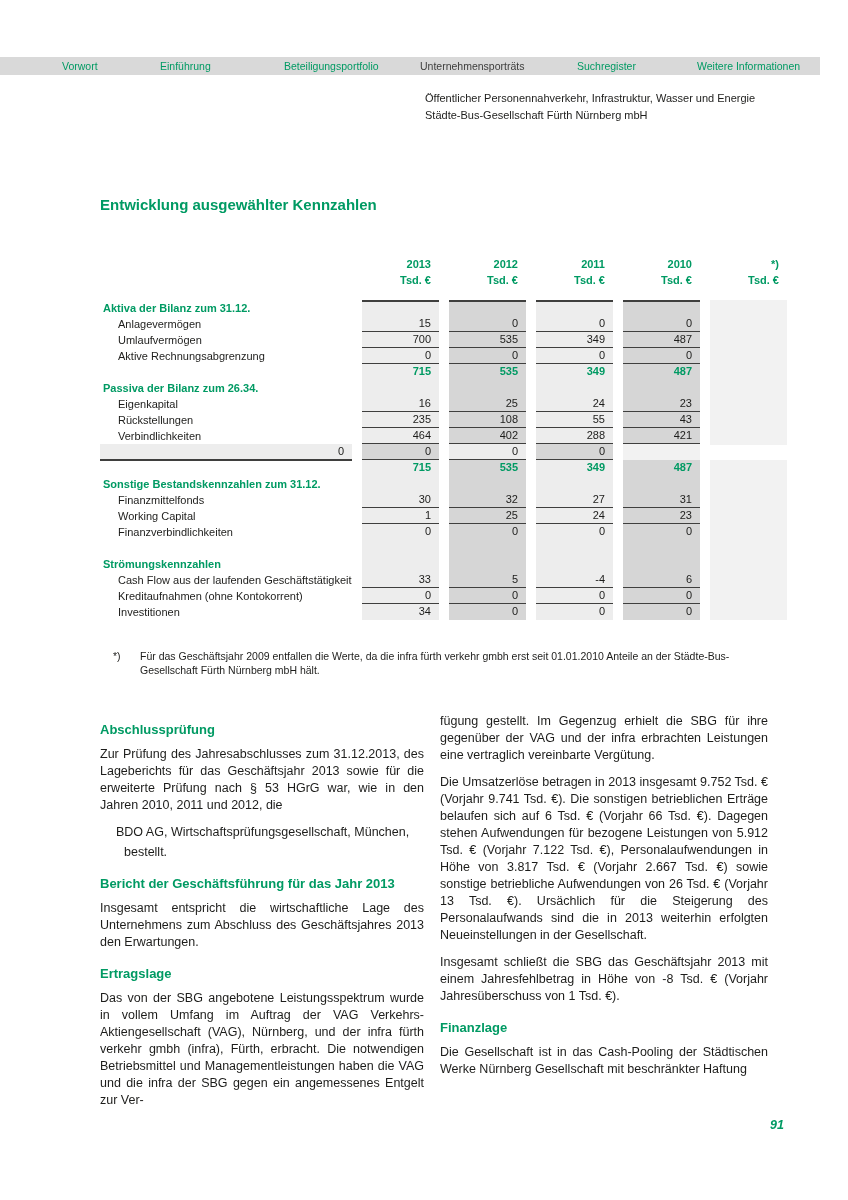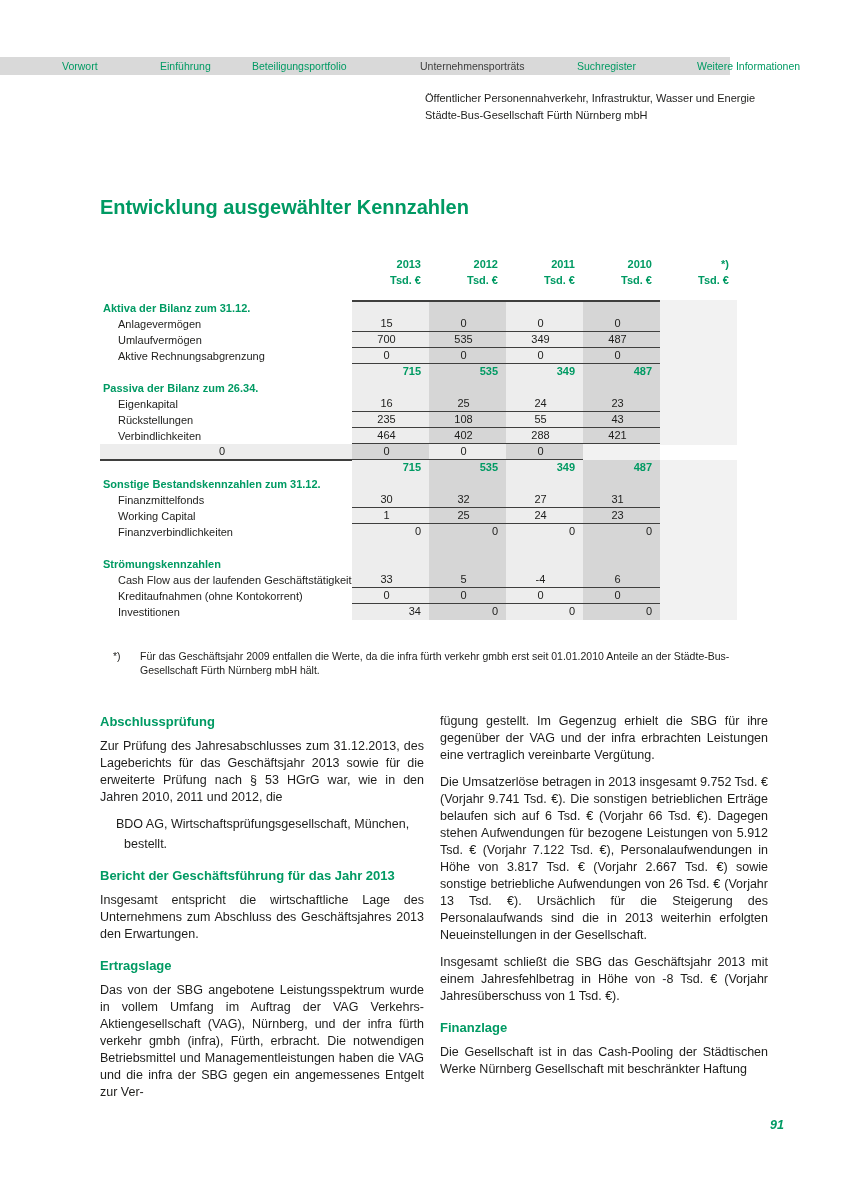--- a/index.html
+++ b/index.html
@@ -4,80 +4,80 @@
 <style>
   * { box-sizing: border-box; margin: 0; padding: 0; }
   html,body { background:#888; }
   .page {
     position: relative; width: 848px; height: 1200px; margin: 0 auto;
     background: #ffffff; overflow: hidden;
     font-family: "Liberation Sans", sans-serif; color: #1d1d1b;
   }
   
   .navbar {
-    position: absolute; left: 0; top: 57px; width: 730px; height: 18px;
+    position: absolute; left: 0; top: 57px; width: 820px; height: 18px;
     background: #d9d9d9;
     padding-left: 32px;
   }
   .navbar .nav-item {
     position: absolute; top: 0; height: 18px; line-height: 18px;
     font-size: 10.5px; color: #009a63; cursor: pointer; white-space: nowrap;
   }
   .navbar .nav-item.active { color: #3d3d3c; }
   
   .breadcrumb { position: absolute; left: 425px; top: 90px; font-size: 11px; line-height: 17px; color: #1d1d1b; }
   
-  .page-title { position: absolute; left: 100px; top: 196px; font-size: 20px; font-weight: bold; color: #009a63; }
+  .page-title { position: absolute; left: 100px; top: 196px; font-size: 15px; font-weight: bold; color: #009a63; }
   
   .tbl { position: absolute; left: 100px; top: 256px; width: 690px; }
   .trow {
     display: grid;
     grid-template-columns: 252px 77px 77px 77px 77px 77px;
-    height: 16px; align-items: stretch;
+    column-gap: 10px; height: 16px; align-items: stretch;
   }
   .tgap { height: 12px; }
   .hy, .hu { font-size: 11px; font-weight: bold; color: #009a63; text-align: right; padding-right: 8px; line-height: 16px; }
   .lbl { font-size: 11px; line-height: 16px; white-space: nowrap; overflow: hidden; }
   .lbl.section { color: #009a63; font-weight: bold; padding-left: 3px; }
   .lbl.item { color: #1d1d1b; padding-left: 18px; }
   .c { font-size: 11px; line-height: 15px; text-align: right; padding-right: 8px; color: #1d1d1b; }
   .g1 { background: #ededed; }
   .g2 { background: #d6d6d6; }
   .g3 { background: #f2f2f2; }
-  .u  { border-bottom: 2px solid #3f3f3e; text-align: center; }
+  .u  { border-bottom: 2px solid #3f3f3e; }
   .bt { border-top: 2px solid #3f3f3e; }
   .tot { color: #009a63; font-weight: bold; }
   
   .footnote {
     position: absolute; left: 113px; top: 649px; width: 655px;
     font-size: 10.5px; line-height: 14px; color: #1d1d1b;
   }
   .footnote .fn-text { display: block; padding-left: 27px; text-align: left; }
   .footnote .fn-marker { position: absolute; left: 0; top: 0; }
   
   .col { position: absolute; top: 713px; font-size: 12.5px; line-height: 17px; text-align: justify; color: #1d1d1b; }
   .col-left  { left: 100px; width: 324px; }
   .col-right { left: 440px; width: 328px; }
   .col h4 { font-size: 13px; font-weight: bold; color: #009a63; text-align: left; margin: 14px 0 8px; }
-  .col h4:first-child { margin-top: 0; }
+  .col h4:first-child { margin-top: 8px; }
   .col p { margin: 0 0 10px; }
   .col p.indent { padding-left: 16px; margin: 0 0 3px; text-align: left; }
   .col p.noindent { text-align: left; margin-left: 24px; }
   
   .page-number { position: absolute; left: 770px; top: 1118px; font-size: 12.5px; font-weight: bold; color: #009a63; font-style: italic; }
 </style>
 </head>
 <body>
 
 <div class="page">
 
   <div class="navbar">
     <span class="nav-item" style="left:62px">Vorwort</span>
     <span class="nav-item" style="left:160px">Einführung</span>
-    <span class="nav-item" style="left:252px">Beteiligungsportfolio</span>
+    <span class="nav-item" style="left:284px">Beteiligungsportfolio</span>
     <span class="nav-item active" style="left:420px">Unternehmensporträts</span>
     <span class="nav-item" style="left:577px">Suchregister</span>
     <span class="nav-item" style="left:697px">Weitere Informationen</span>
   </div>
 
   <div class="breadcrumb">
     <div>Öffentlicher Personennahverkehr, Infrastruktur, Wasser und Energie</div>
     <div>Städte-Bus-Gesellschaft Fürth Nürnberg mbH</div>
   </div>
 

